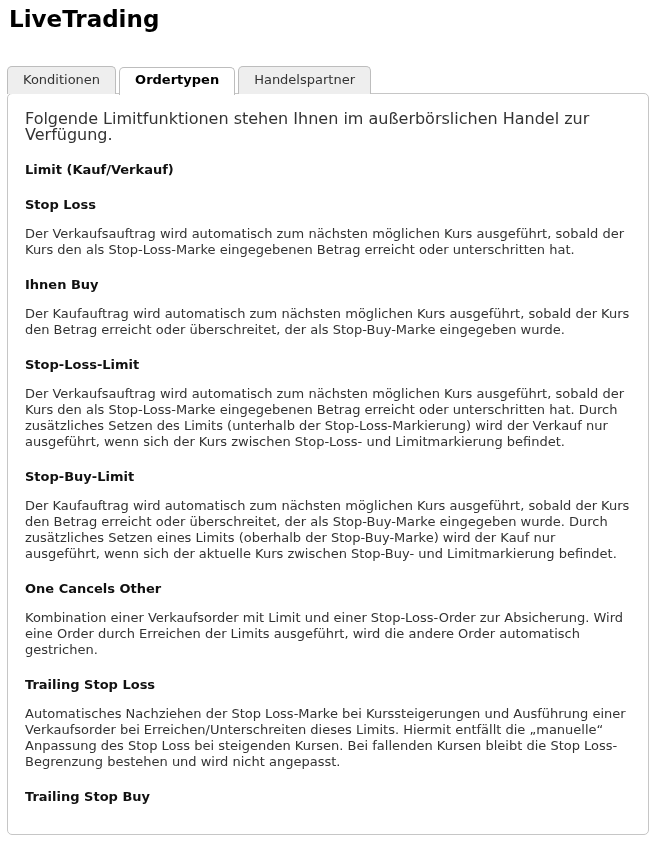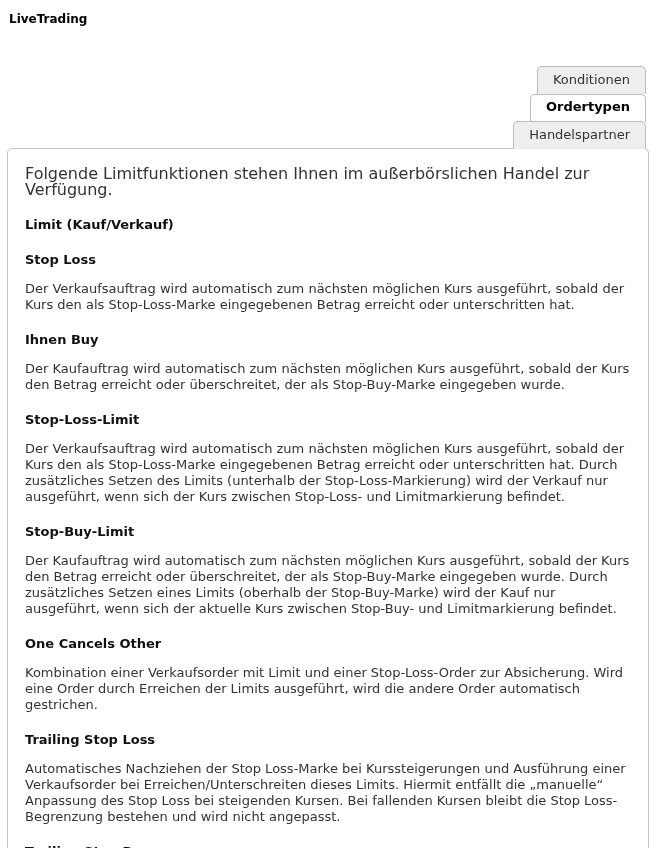--- a/index.html
+++ b/index.html
@@ -12,28 +12,28 @@
   *{box-sizing:border-box;}
   html,body{margin:0;padding:0;background:#ffffff;}
   body{
     width:656px;height:848px;overflow:hidden;
     font-family:"DejaVu Sans","Liberation Sans",sans-serif;
     color:var(--text);
   }
   .page{padding:6px 7px 0 7px;}
   .page-title{
     margin:3px 0 0 2px;
-    font-size:12px;font-weight:bold;color:#000;
+    font-size:23px;font-weight:bold;color:#000;
     line-height:20px;letter-spacing:0;
   }
   .tabbar{
     display:flex;align-items:flex-end;
     margin-top:37px;
     padding-left:0px;
-    position:relative;z-index:2;flex-direction:column;
+    position:relative;z-index:2;
   }
   .tab{
     background:var(--tab_bg);
     border:1px solid var(--tab_border);
     border-bottom:none;
     border-radius:5px 5px 0 0;
     padding:5px 15px 7px 15px;
     margin-right:3px;
     font-size:13px;line-height:15px;color:var(--text);
     cursor:pointer;white-space:nowrap;

